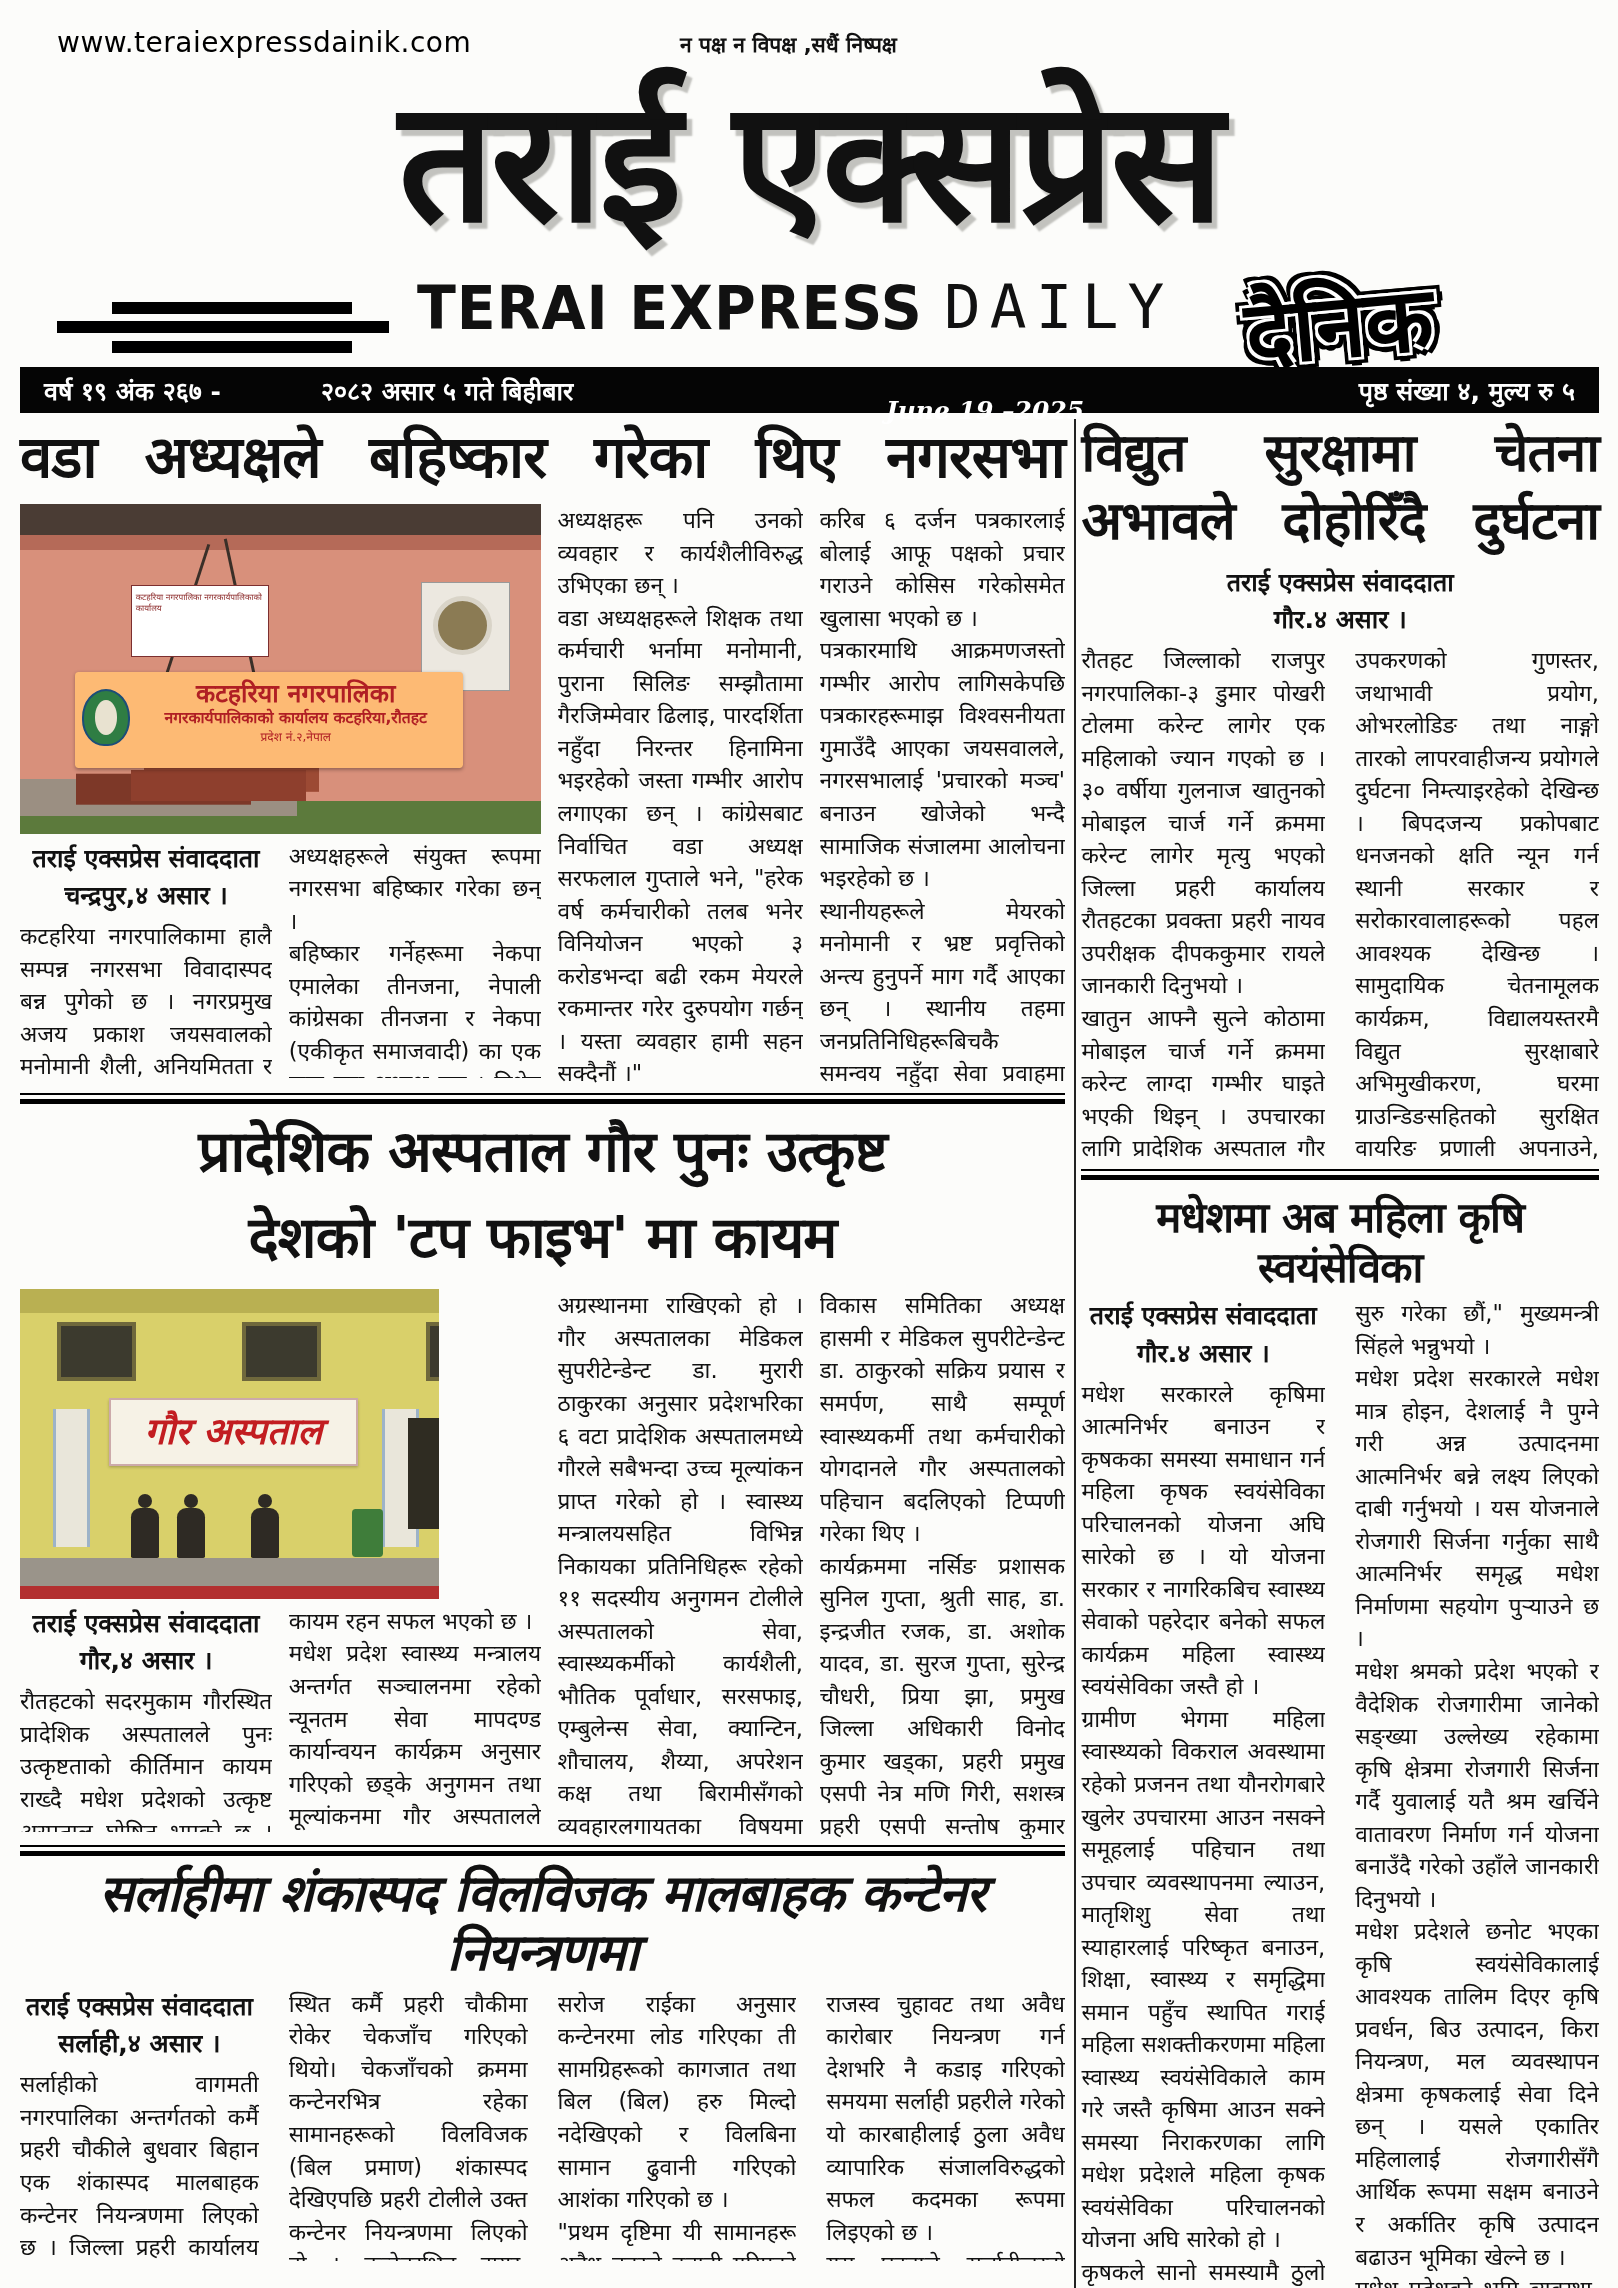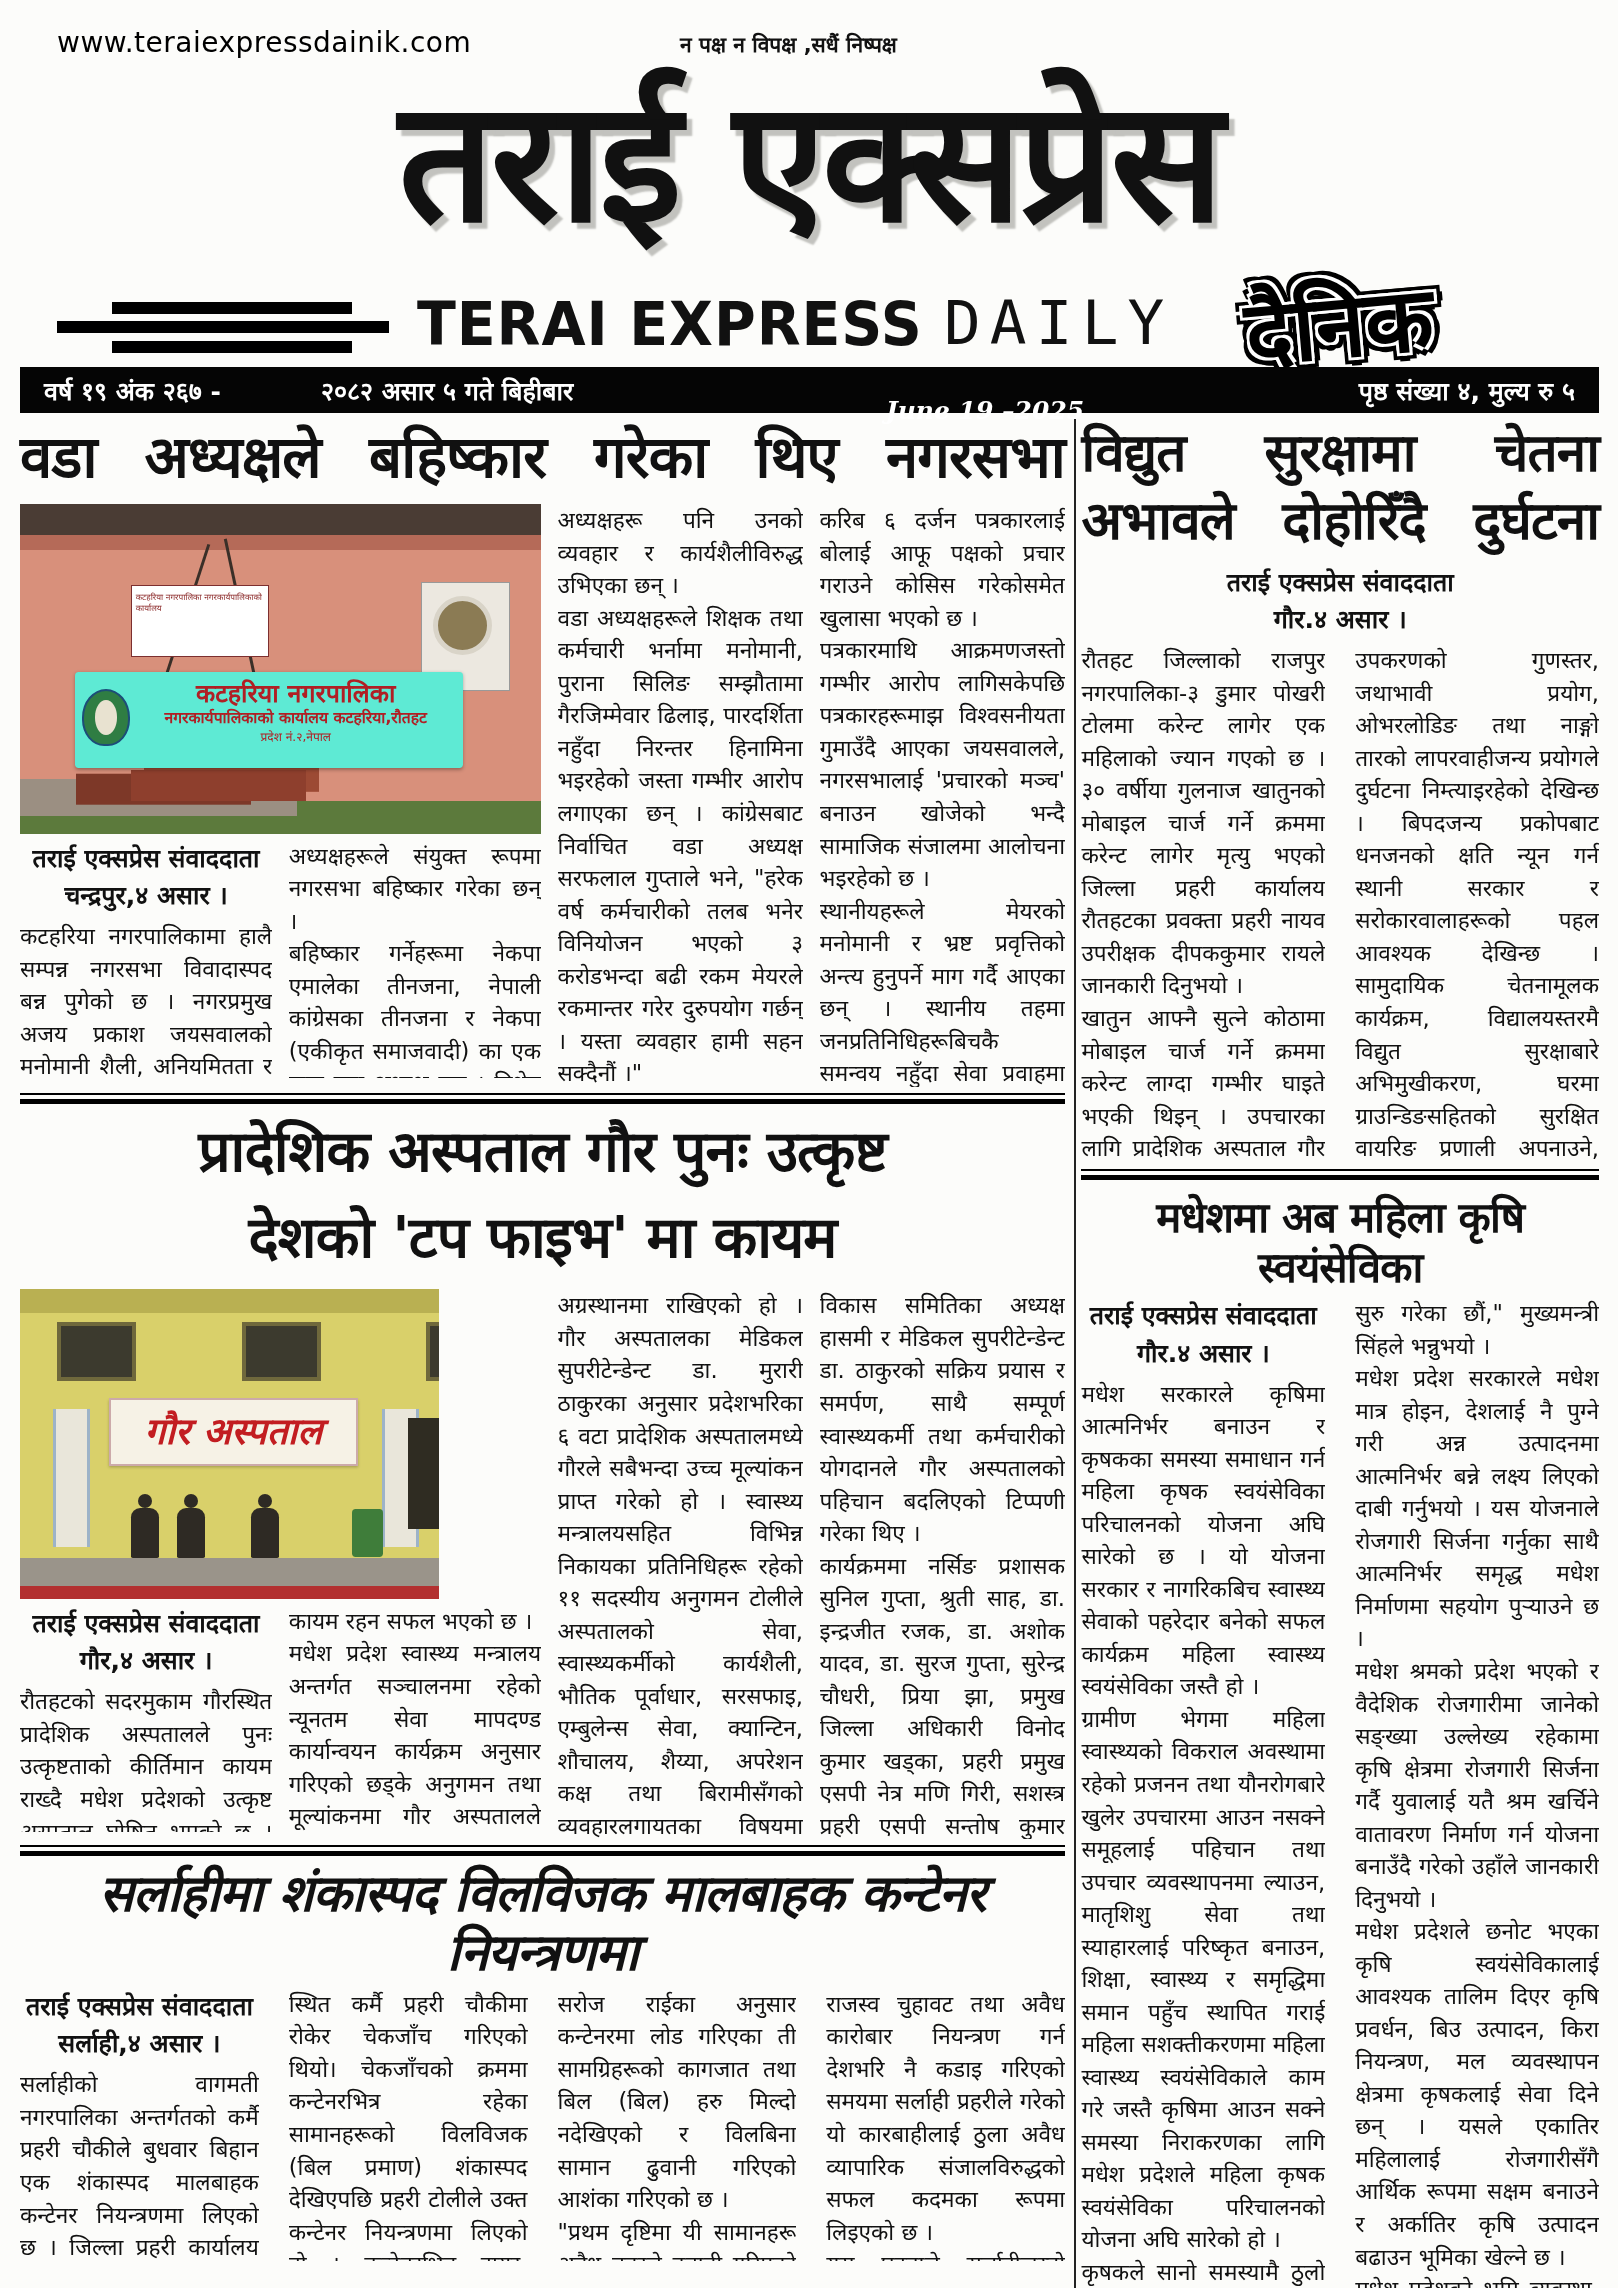--- a/index.html
+++ b/index.html
@@ -17,21 +17,21 @@
   .masthead {
     height:210px; line-height:210px; text-align:center; font-size:168px; font-weight:bold;
     letter-spacing:-3.7px; white-space:nowrap; text-shadow:5.5px 5.5px 1.8px #c2c2be;
   }
   .sub-row { position:relative; height:100px; }
   .speedlines { position:absolute; left:37px; top:35px; width:332px; }
   .speedlines i { display:block; background:#000; height:12px; margin-bottom:7.4px; }
   .speedlines i:nth-child(1){ width:240px; margin-left:55px; }
   .speedlines i:nth-child(2){ width:332px; }
   .speedlines i:nth-child(3){ width:240px; margin-left:55px; }
-  .eng-title { position:absolute; left:397px; top:20px; white-space:nowrap; }
+  .eng-title { position:absolute; left:397px; top:4px; white-space:nowrap; }
   .eng-title .te { font-size:57px; font-weight:bold; letter-spacing:0.9px; transform:scaleY(1.05); display:inline-block; }
   .eng-title .daily { font-size:61px; font-weight:200; letter-spacing:9.2px; margin-left:16.6px; display:inline-block; font-family:"DejaVu Sans Mono", monospace; }
   .dainik {
     position:absolute; right:166px; top:-5.5px; font-size:89px; font-weight:bold; transform:rotate(-5deg);
     color:#000;
     text-shadow:
       -2.8px -2.8px 0 #fff, 2.8px -2.8px 0 #fff, -2.8px 2.8px 0 #fff, 2.8px 2.8px 0 #fff,
       -6.5px -6.5px 0 #000, 6.5px -6.5px 0 #000, -6.5px 6.5px 0 #000, 6.5px 6.5px 0 #000, 0 8.3px 0 #000, 8.3px 0 0 #000;
   }
   .datebar {
@@ -67,21 +67,21 @@
   .art-right > div { flex:1; }
   .below-photo { display:flex; gap:16.6px; margin-top:7.4px; }
   .below-photo > div { flex:1; overflow:hidden; }
   
   .photo1 { position:relative; width:521px; height:330px; background:#d8907b; overflow:hidden; }
   .photo1 .roof { position:absolute; top:0; left:0; right:0; height:31px; background:#4a3c34; }
   .photo1 .eave { position:absolute; top:31px; left:0; right:0; height:14.8px; background:#b56a58; }
   .photo1 .wire { position:absolute; top:37px; left:166px; width:2.8px; height:138px; background:#3a2f28; transform:rotate(18deg); }
   .photo1 .wire2 { position:absolute; top:33px; left:222px; width:2.8px; height:175px; background:#3a2f28; transform:rotate(-12deg); }
   .photo1 .smallsign { position:absolute; top:81px; left:111px; width:138px; height:72px; background:#ffffff; border:1.8px solid #7c2f2f; padding:5.5px 3.7px; font-size:8.3px; color:#8c2b2b; text-align:left; line-height:1.3; overflow:hidden;}
-  .photo1 .mainsign { position:absolute; left:55px; top:168px; width:388px; height:96px; background:#5eead4; border-radius:3.7px; box-shadow:0 1.8px 3.7px rgba(0,0,0,.3); padding:7.4px 5.5px 3.7px 59px; text-align:center; }
+  .photo1 .mainsign { position:absolute; left:55px; top:168px; width:388px; height:96px; background:#fdba74; border-radius:3.7px; box-shadow:0 1.8px 3.7px rgba(0,0,0,.3); padding:7.4px 5.5px 3.7px 59px; text-align:center; }
   .photo1 .mainsign .s1 { color:#b01f24; font-weight:bold; font-size:25px; line-height:1.1; }
   .photo1 .mainsign .s2 { color:#b01f24; font-weight:bold; font-size:15.7px; line-height:1.35; }
   .photo1 .mainsign .s3 { color:#b01f24; font-size:12px; }
   .photo1 .emblem { position:absolute; left:7.4px; top:16.6px; width:48px; height:57px; border-radius:50% 50% 46% 46%; background:#2f7d43; border:2.8px solid #1c4d78; }
   .photo1 .emblem:after { content:""; position:absolute; inset:9.2px 11px; background:#e8e2d0; border-radius:50%; }
   .photo1 .ac { position:absolute; right:31px; top:78px; width:89px; height:109px; background:#ece8e0; border:1.8px solid #999; }
   .photo1 .ac .fan { position:absolute; left:11px; top:13px; width:59px; height:59px; border-radius:50%; background:#8b7b54; border:5.5px solid #d9d4c8; }
   .photo1 .grass { position:absolute; bottom:0; left:0; right:0; height:33px; background:#5c7a3c; }
   .photo1 .path { position:absolute; bottom:18.5px; left:0; width:277px; height:37px; background:#9b8f82; }
   .photo1 .bricks { position:absolute; bottom:33px; left:111px; width:175px; height:31px; background:#8e3f2d; box-shadow:13px -9.2px 0 #9c4a34, -55px 3.7px 0 #7d3828; }

